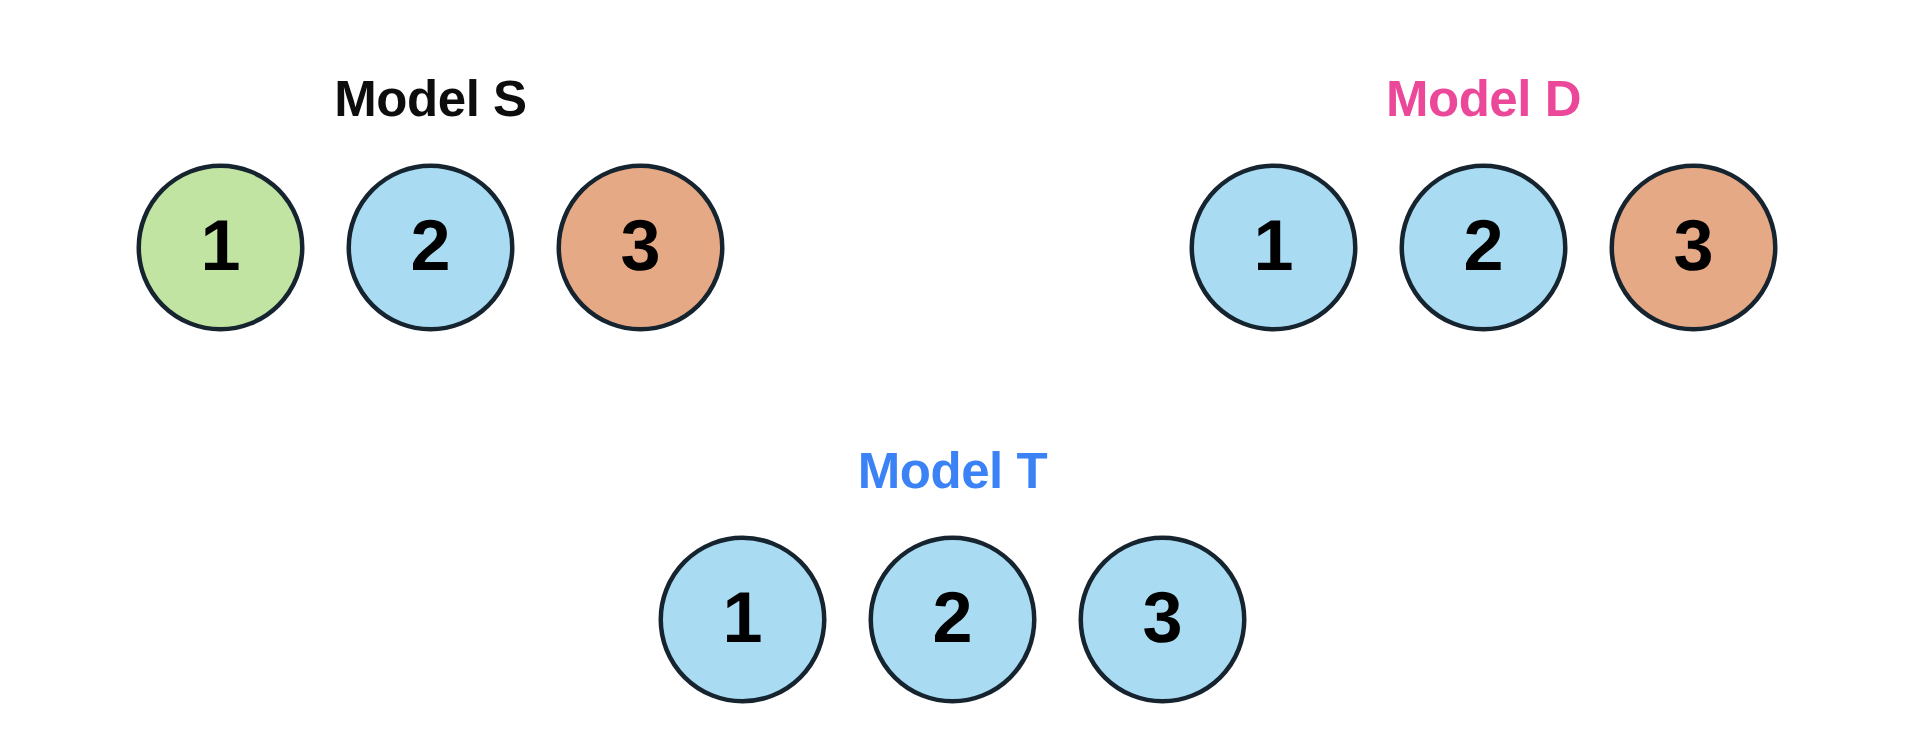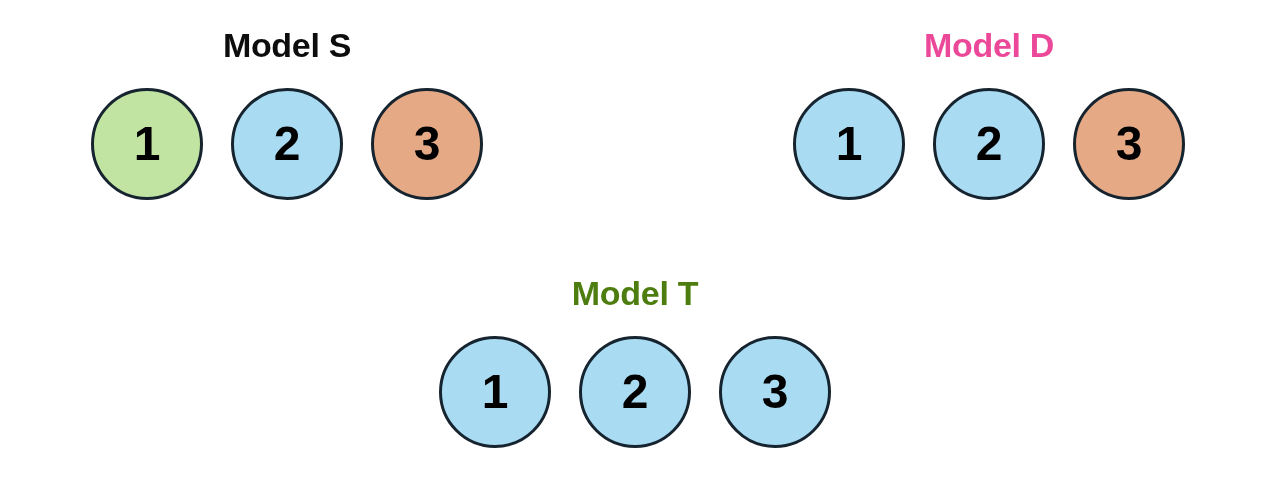--- a/index.html
+++ b/index.html
@@ -12,20 +12,21 @@
     background: #ffffff;
     font-family: "Liberation Sans", "DejaVu Sans", sans-serif;
     overflow: hidden;
     position: relative;
   }
 
   #diagram {
     position: relative;
     width: 1275px;
     height: 384px;
+    margin-top: 21px;
   }
 
   .model-group {
     position: absolute;
   }
 
   .group-title {
     font-size: 34px;
     font-weight: bold;
     color: #0d0d0d;
@@ -97,21 +98,21 @@
       <div class="node" style="background-color: rgb(169, 220, 243); border-color: rgb(22, 36, 47); color: rgb(0, 0, 0);">
         <span>2</span>
       </div>
       <div class="node" style="background-color: rgb(230, 169, 133); border-color: rgb(22, 36, 47); color: rgb(0, 0, 0);">
         <span>3</span>
       </div>
     </div>
   </div>
 
   <div class="model-group" id="group-model-t">
-    <div class="group-title" style="color: #4d7c0f;">Model T</div>
+    <div class="group-title" style="color: #3b82f6;">Model T</div>
     <div class="node-row">
       <div class="node" style="background-color: rgb(169, 220, 243); border-color: rgb(22, 36, 47); color: rgb(0, 0, 0);">
         <span>1</span>
       </div>
       <div class="node" style="background-color: rgb(169, 220, 243); border-color: rgb(22, 36, 47); color: rgb(0, 0, 0);">
         <span>2</span>
       </div>
       <div class="node" style="background-color: rgb(169, 220, 243); border-color: rgb(22, 36, 47); color: rgb(0, 0, 0);">
         <span>3</span>
       </div>

